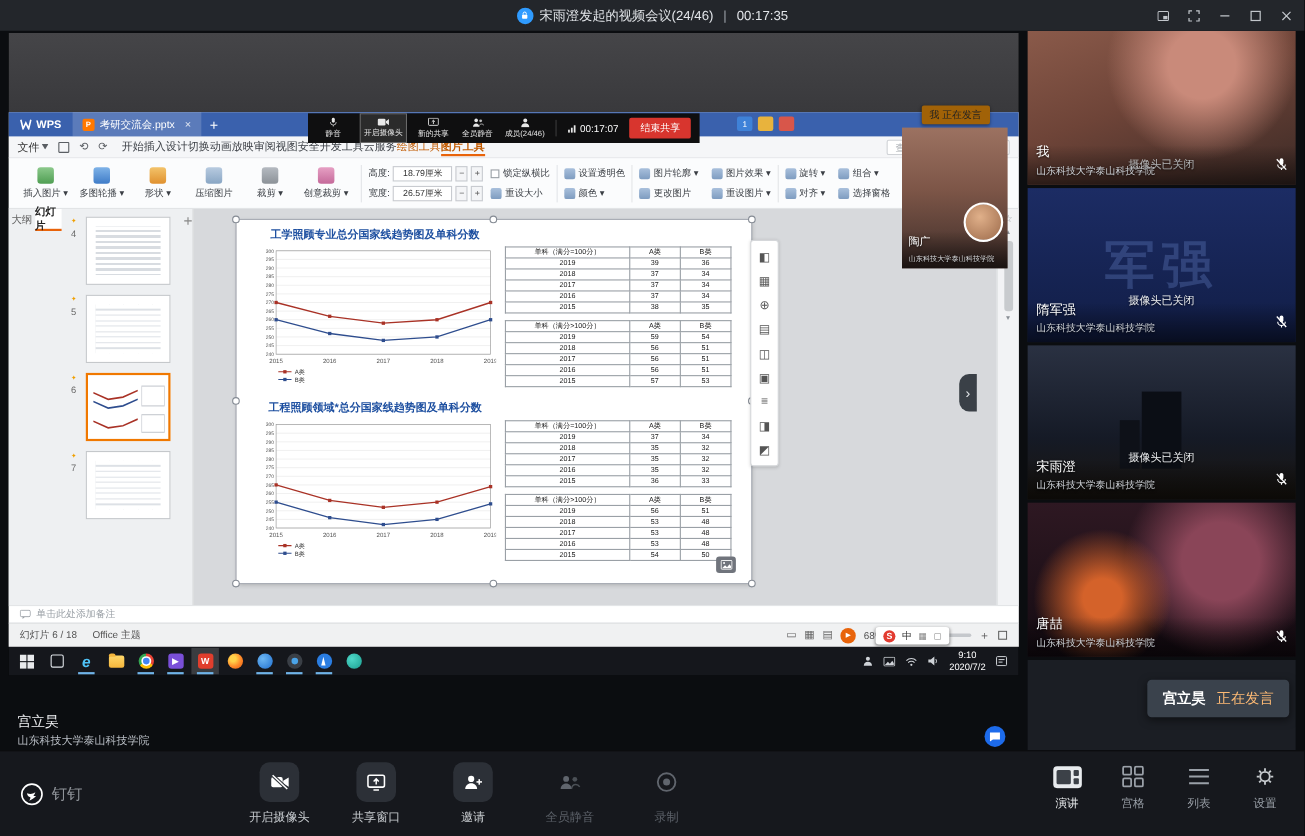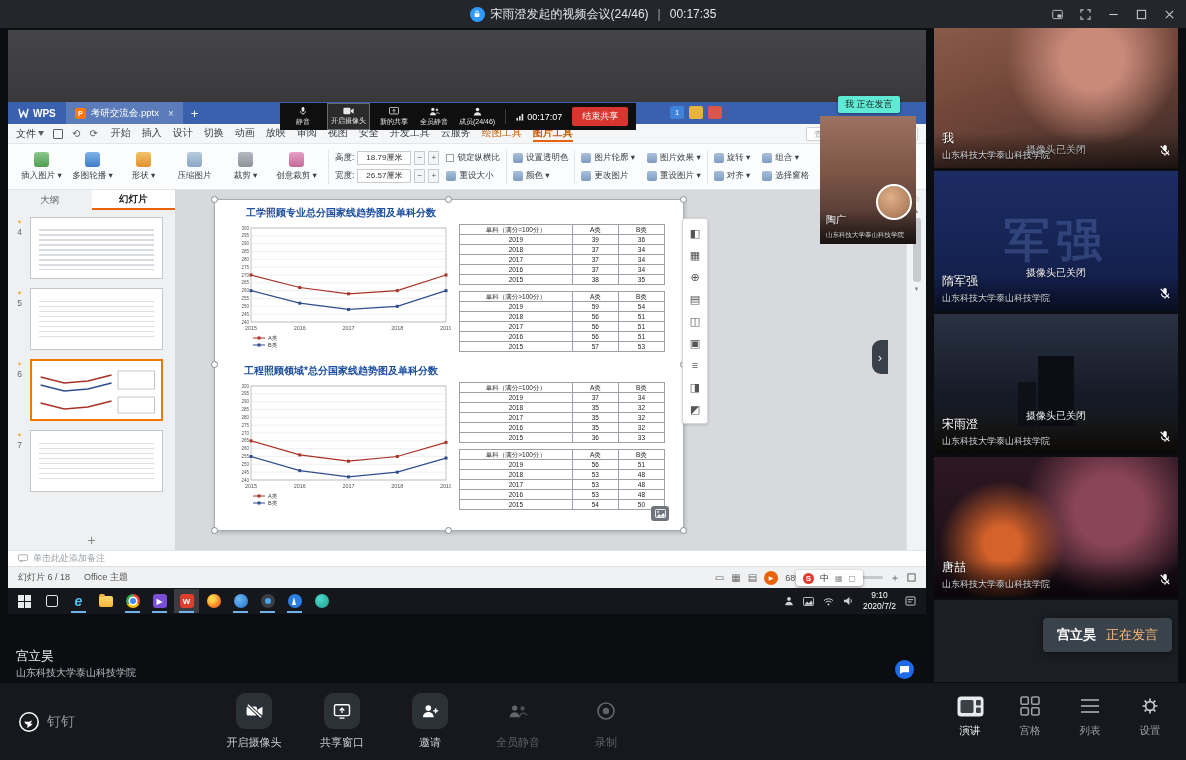--- a/index.html
+++ b/index.html
@@ -30,21 +30,21 @@
 .tab-close{color:rgba(255,255,255,.8);font-size:10px;margin-left:4px;}
 .new-tab{color:#fff;font-size:13px;padding:0 8px;}
 .wt-extras{position:absolute;left:662px;top:4px;display:flex;gap:5px;align-items:center;}
 .chip{width:14px;height:13px;border-radius:2px;font-size:7.5px;color:#fff;display:flex;align-items:center;justify-content:center;}
 .chip.b{background:#3f82d8;}.chip.y{background:#e8b33d;}.chip.r{background:#d8564a;}
 
 .wps-menubar{height:20px;background:#f5f6f8;border-bottom:1px solid #e4e6e8;display:flex;align-items:center;padding:0 8px;gap:9px;flex:none;}
 .file-menu{font-size:10px;color:#333;display:flex;align-items:center;gap:2px;}
 .mb-ic{font-size:10px;color:#5a5e63;}
 .save-ic{width:10px;height:10px;border:1px solid #5a5e63;border-radius:1px;}
-.wps-tabs{display:flex;gap:11px;margin-left:4px;}
+.wps-tabs{display:flex;margin-left:4px;}
 .wtab{font-size:10px;color:#3a3e44;white-space:nowrap;}
 .wps-tabs .wtab:nth-last-child(2){color:#c15a00;}
 .wps-tabs .wtab:last-child{color:#c15a00;font-weight:bold;border-bottom:2px solid #e8630a;}
 .search-box{margin-left:auto;width:112px;height:14px;background:#fff;border:1px solid #cfd2d6;border-radius:2px;display:flex;align-items:center;gap:3px;padding:0 4px;}
 .search-box input{border:none;outline:none;flex:1;font-size:8.5px;color:#333;background:transparent;}
 .search-box input::placeholder{color:#a8acb1;}
 
 .wps-ribbon{height:46px;background:#fbfcfd;border-bottom:1px solid #e2e4e6;display:flex;align-items:center;padding:0 8px;flex:none;}
 .rb-big{width:51px;display:flex;flex-direction:column;align-items:center;gap:3px;font-size:8.5px;color:#3a3e44;text-align:center;white-space:nowrap;}
 .rb-big i{width:15px;height:15px;border-radius:3px;display:block;}
@@ -61,21 +61,21 @@
 .mini-btn{width:11px;height:14px;border:1px solid #c8cbd0;background:#f4f5f7;font-size:8px;color:#555;display:flex;align-items:center;justify-content:center;}
 .rb-flags{display:flex;flex-direction:column;gap:6px;margin-left:7px;font-size:8.5px;color:#3a3e44;}
 .flag-row{display:flex;align-items:center;gap:3px;}
 .chk{width:8px;height:8px;border:1px solid #9aa0a6;background:#fff;display:inline-block;}
 .rb-grid{display:grid;grid-auto-flow:column;grid-template-rows:repeat(2,auto);gap:6px 12px;font-size:8.5px;color:#3a3e44;}
 .rb-grid.one-col{grid-auto-flow:row;grid-template-rows:auto;}
 .rb-sm{display:flex;align-items:center;gap:3px;white-space:nowrap;}
 .sm-ic{width:10px;height:10px;border-radius:2px;background:linear-gradient(#a9c0dc,#7e9cc0);flex:none;}
 
 .wps-body{flex:1;display:flex;position:relative;background:#d7d9dc;min-height:0;}
-.panel-left{width:168px;background:#eef0f2;border-right:1px solid #d6d8da;display:flex;flex-direction:column;flex:none;}
+.panel-left{width:168px;background:#eef0f2;border-right:1px solid #d6d8da;display:flex;flex-direction:row;flex:none;}
 .panel-tabs{height:20px;display:flex;font-size:9.5px;color:#666;flex:none;}
 .ptab{flex:1;display:flex;align-items:center;justify-content:center;}
 .ptab.active{background:#fff;color:#222;font-weight:bold;border-bottom:2px solid #e8630a;}
 .thumbs{flex:1;padding:7px 12px 0 4px;display:flex;flex-direction:column;gap:9px;}
 .thumb-row{display:flex;gap:3px;}
 .thumb-meta{width:15px;display:flex;flex-direction:column;align-items:center;gap:2px;font-size:8.5px;color:#666;padding-top:1px;}
 .tstar{color:#f0a000;font-size:6px;}
 .thumb{flex:1;height:62px;background:#fff;border:1px solid #c5c8cb;position:relative;overflow:hidden;}
 .thumb.selected{border:2px solid #f07800;}
 .deco-rows{position:absolute;left:8px;right:8px;top:8px;bottom:8px;background:repeating-linear-gradient(#fff 0 3px,#d8dce1 3px 5px);}
@@ -147,21 +147,21 @@
 
 
 .share-bar{position:absolute;left:272px;top:73px;height:27px;background:#0f0f10;display:flex;align-items:center;gap:10px;padding:0 8px;z-index:10;}
 .sb-item{display:flex;flex-direction:column;align-items:center;justify-content:center;gap:1px;color:#e8e8e8;font-size:7px;min-width:30px;height:25px;white-space:nowrap;}
 .sb-item.boxed{outline:1px solid #6a6a6a;background:#2b2b2b;padding:0 3px;}
 .sb-divider{width:1px;height:15px;background:#3a3a3a;}
 .sb-timer{color:#fff;font-size:9px;display:flex;align-items:center;gap:3px;}
 .sb-end{background:#d8352e;color:#fff;font-size:9px;padding:3px 10px;border-radius:2px;white-space:nowrap;}
 
 
-.float-badge{position:absolute;left:830px;top:66px;background:#5eead4;color:#222;font-size:9px;padding:2px 7px;border-radius:2px;box-shadow:0 1px 3px rgba(0,0,0,.4);z-index:11;white-space:nowrap;}
+.float-badge{position:absolute;left:830px;top:66px;background:#a16207;color:#222;font-size:9px;padding:2px 7px;border-radius:2px;box-shadow:0 1px 3px rgba(0,0,0,.4);z-index:11;white-space:nowrap;}
 .float-tile{position:absolute;left:812px;top:86px;width:96px;height:128px;background:linear-gradient(180deg,#9c7261,#7c5547 45%,#3f2e2a);z-index:10;overflow:hidden;}
 .ft-shade{position:absolute;left:0;right:0;bottom:0;height:34px;background:linear-gradient(transparent,rgba(0,0,0,.6));}
 .ft-avatar{position:absolute;right:4px;bottom:24px;width:36px;height:36px;border-radius:50%;border:2px solid #fff;background:radial-gradient(circle at 40% 35%,#e0b08a,#9c6a4a);}
 .ft-name{position:absolute;left:6px;bottom:17px;font-size:10px;color:#fff;text-shadow:0 1px 2px rgba(0,0,0,.8);}
 .ft-org{position:absolute;left:6px;bottom:4px;width:96px;font-size:6.5px;color:#d8dadd;white-space:nowrap;overflow:hidden;text-shadow:0 1px 2px rgba(0,0,0,.8);}
 
 
 .presenter-name{position:absolute;left:16px;top:620px;font-size:12.5px;color:#f2f3f5;}
 .presenter-org{position:absolute;left:16px;top:638px;font-size:10px;color:#b9bec5;}
 .chat-fab{position:absolute;left:895px;top:632px;width:19px;height:19px;border-radius:50%;background:#1d6beb;display:flex;align-items:center;justify-content:center;}

